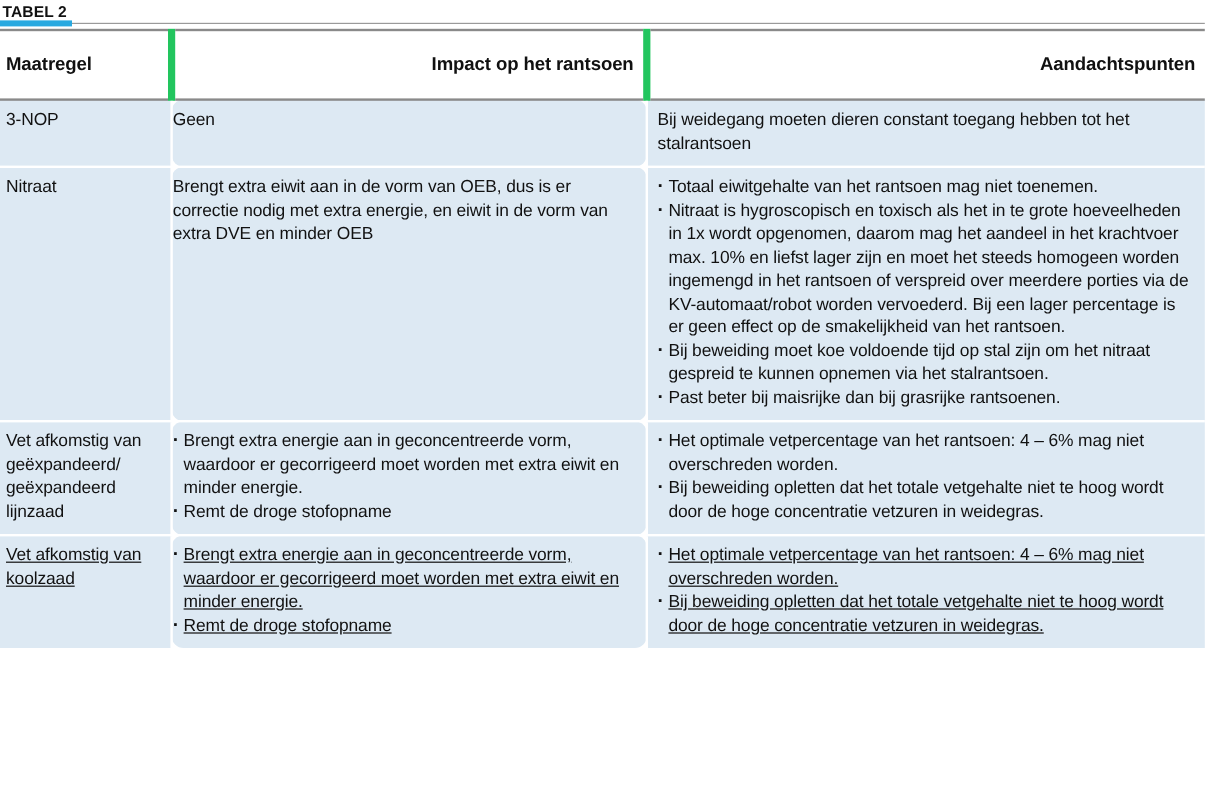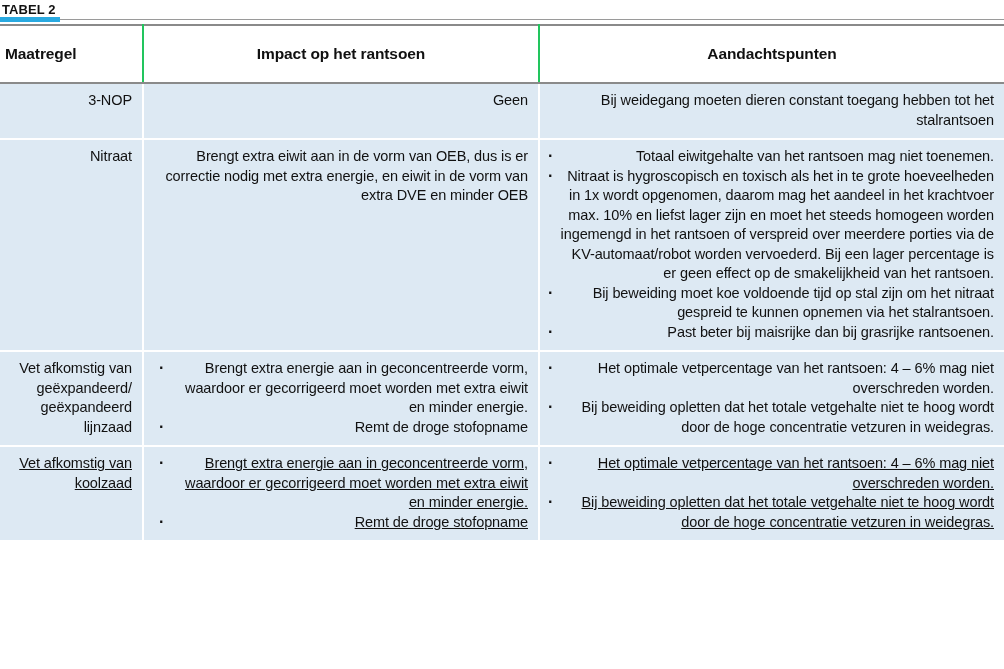--- a/index.html
+++ b/index.html
@@ -73,52 +73,51 @@
     font-size: 14.5px;
   }
   table.main col.c1 { width: 143px; }
   table.main col.c2 { width: 396px; }
   table.main col.c3 { width: 465px; }
 
   thead th {
     background: #ffffff;
     border-top: 2px solid #8a8a8a;
     border-bottom: 2px solid #8a8a8a;
-    border-right: 2px solid #22c55e;
+    border-right: 6px solid #22c55e;
     font-size: 15.5px;
     font-weight: bold;
     color: #111111;
     height: 56px;
     vertical-align: middle;
     padding: 0 8px;
     letter-spacing: -0.1px;
   }
   thead th.th-first {
     text-align: left;
     padding-left: 5px;
   }
   thead th.th-mid,
   thead th.th-last {
-    text-align: center;
+    text-align: right;
   }
   thead th.th-last { border-right: none; margin-left: 20px; }
 
   tbody td {
     background: #dde9f3;
     border-bottom: 2px solid #ffffff;
     border-right: 2px solid #ffffff;
     vertical-align: top;
     padding: 7px 10px 8px 5px;
     line-height: 19.5px;
     color: #111111;
     letter-spacing: -0.1px;
-    text-align: right;
   }
   tbody td.col-3 { border-right: none; padding-left: 8px; margin-left: 36px; }
-  tbody td.col-2 { padding-left: 15px; }
+  tbody td.col-2 { padding-left: 0; border-radius: 10px; }
   tbody tr:last-child td { border-bottom: none; text-decoration: underline; }
 
   ul.bullets {
     list-style: none;
     margin: 0;
     padding: 0;
   }
   ul.bullets > li {
     position: relative;
     padding-left: 9px;

